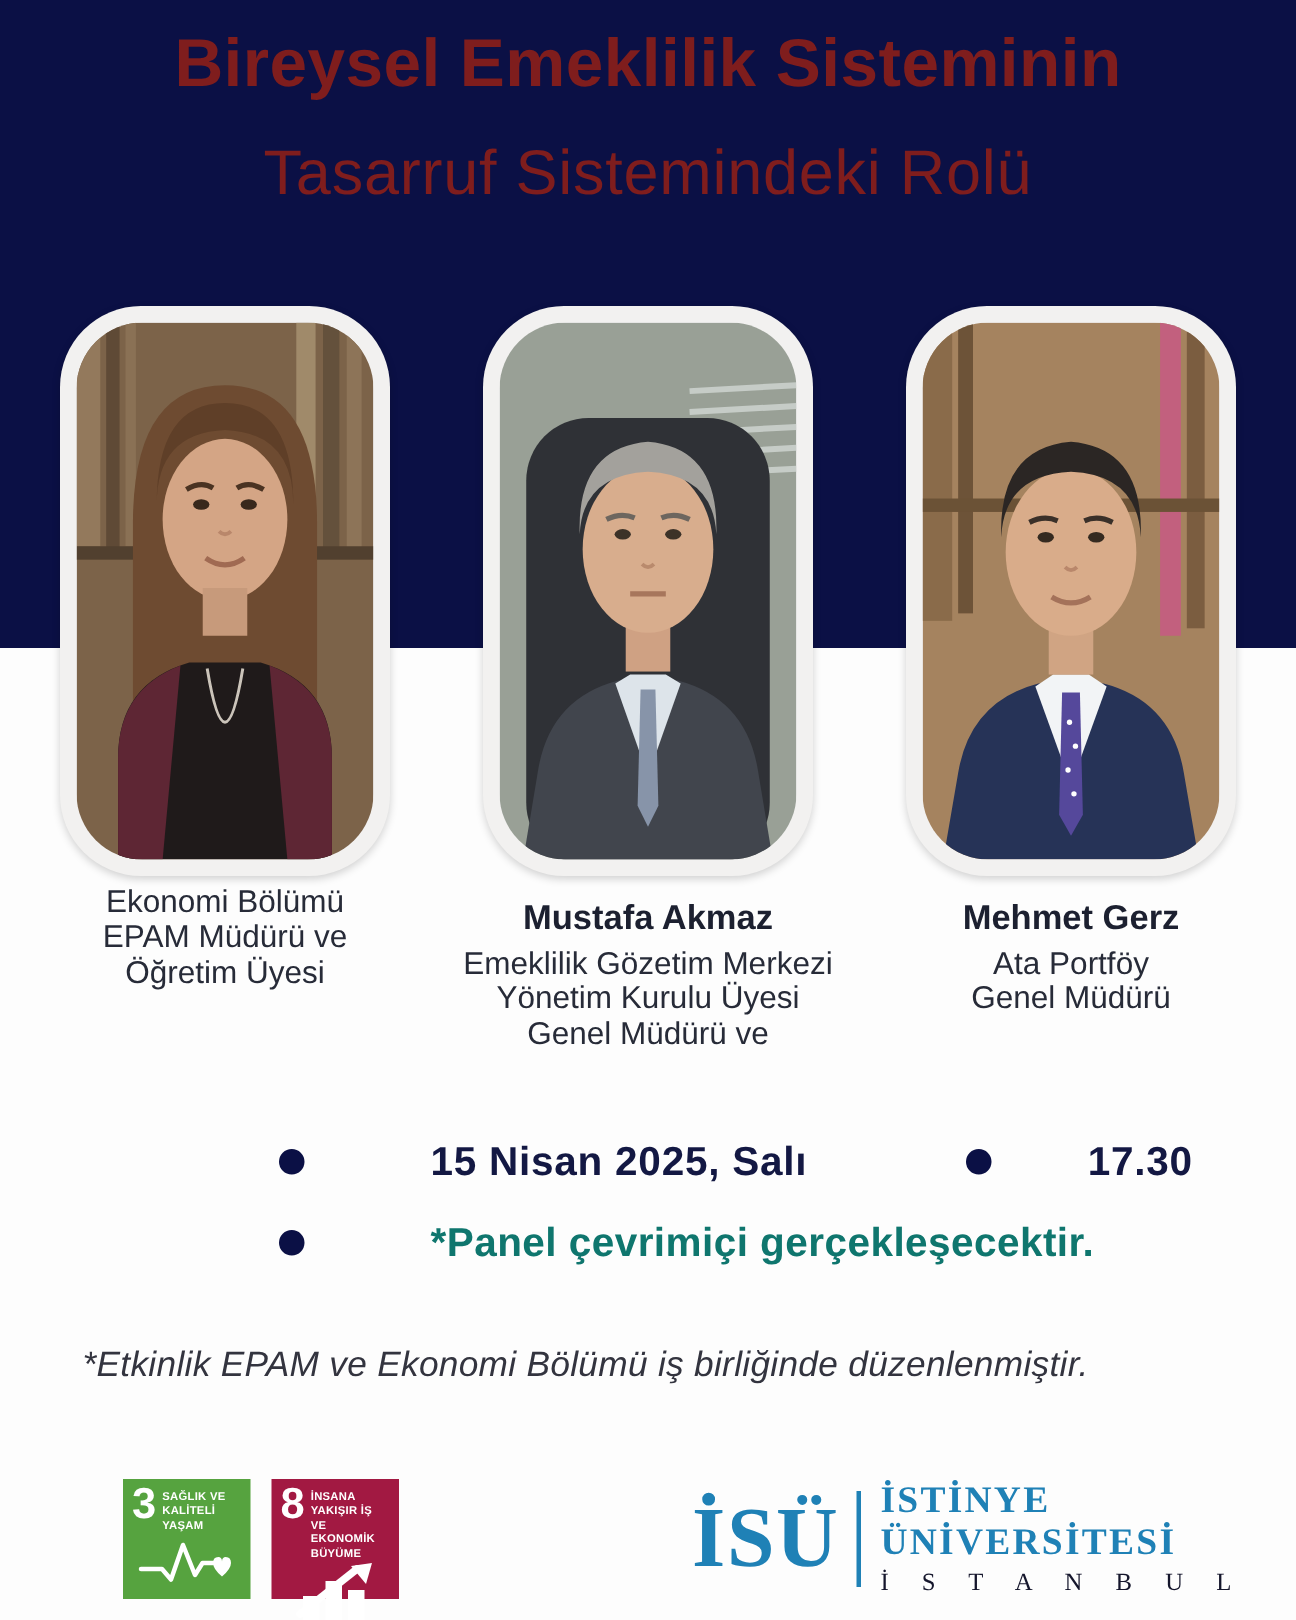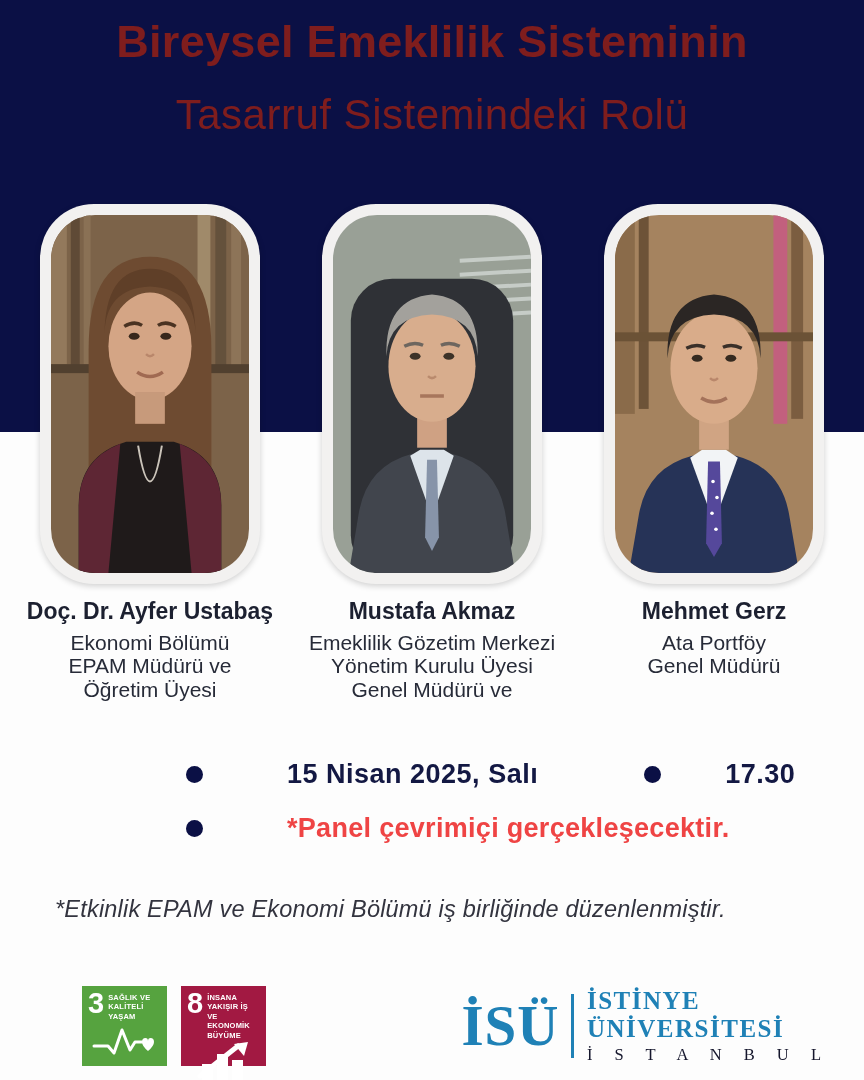--- a/index.html
+++ b/index.html
@@ -29,21 +29,21 @@
   .speaker-role span { display:block; }
   .speaker-role span:empty { display:none; }
 
   
   .details { margin-top:58px; padding-left:186px; }
   .detail-row { display:flex; align-items:center; margin-bottom:23px;gap:44px; }
   .bullet { width:17px; height:17px; border-radius:50%; background:#0b1045; flex:0 0 auto; }
   .detail-date { margin-left:40px; font-size:27px; font-weight:700; color:#131843; letter-spacing:0.5px; }
   .bullet-2 { margin-left:62px; }
   .detail-time { margin-left:20px; font-size:27px; font-weight:700; color:#131843; letter-spacing:0.5px; }
-  .detail-note { margin-left:40px; font-size:27px; font-weight:600; color:#ef4444; letter-spacing:0.3px; }
+  .detail-note { margin-left:40px; font-size:27px; font-weight:600; color:#0f766e; letter-spacing:0.3px; }
 
   
   .footnote {
     margin:52px 0 0 55px; font-style:italic; font-size:23.5px; font-weight:500;
     color:#33343f; letter-spacing:0.2px;
   }
 
   
   .footer { position:absolute; left:0; right:0; bottom:14px; display:flex; align-items:center; justify-content:space-between; padding:0 34px 0 82px; }
   .sdg-group { display:flex; gap:14px; }
@@ -104,21 +104,20 @@
               <path d="M96 140 Q100 144 104 140" stroke="#b9876b" stroke-width="2.5" fill="none"></path>
               <path d="M87 158 Q100 167 113 158" stroke="#a06a52" stroke-width="3.5" fill="none"></path>
               <rect x="85" y="178" width="30" height="32" fill="#c79a7b"></rect>
               <path d="M28 360 L28 292 Q28 242 76 228 L124 228 Q172 242 172 292 L172 360 Z" fill="#1f1a1a"></path>
               <path d="M28 360 L28 292 Q28 246 70 230 L58 360 Z" fill="#5e2634"></path>
               <path d="M172 360 L172 292 Q172 246 130 230 L142 360 Z" fill="#5e2634"></path>
               <path d="M88 232 Q100 304 112 232" stroke="#cbc4ba" stroke-width="2" fill="none"></path>
             </svg>
           </div>
         </div>
-        <div class="speaker-name">Doç. Dr. Ayfer Ustabaş</div>
         <div class="speaker-role">
           <span>Ekonomi Bölümü</span>
           <span>EPAM Müdürü ve</span>
           <span>Öğretim Üyesi</span>
         </div>
       </div>
 
       <div class="speaker">
         <div class="photo-card">
           <div class="photo">

